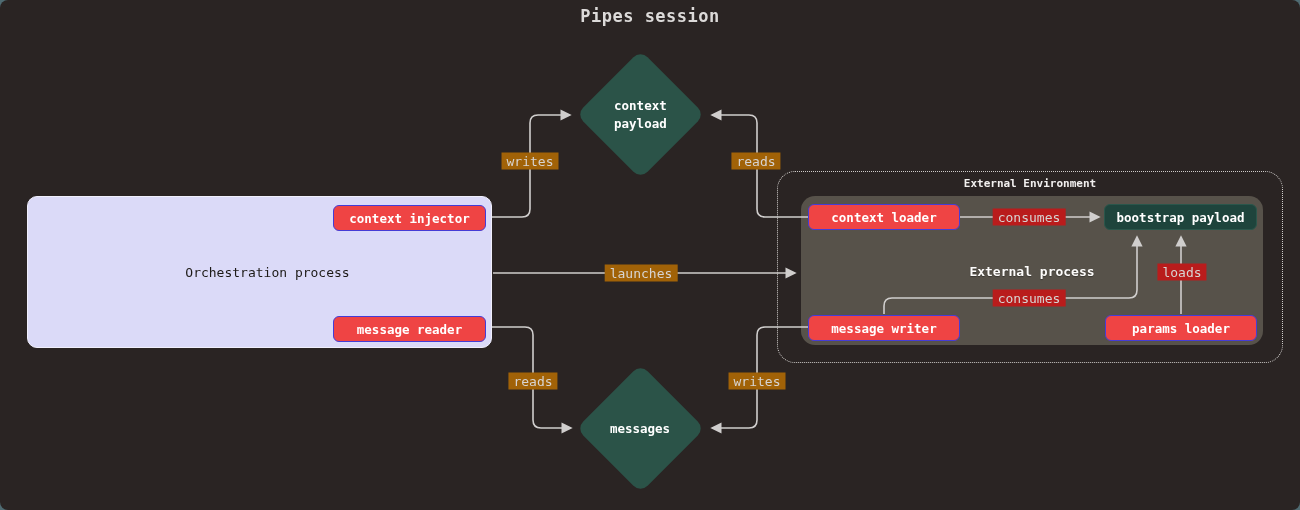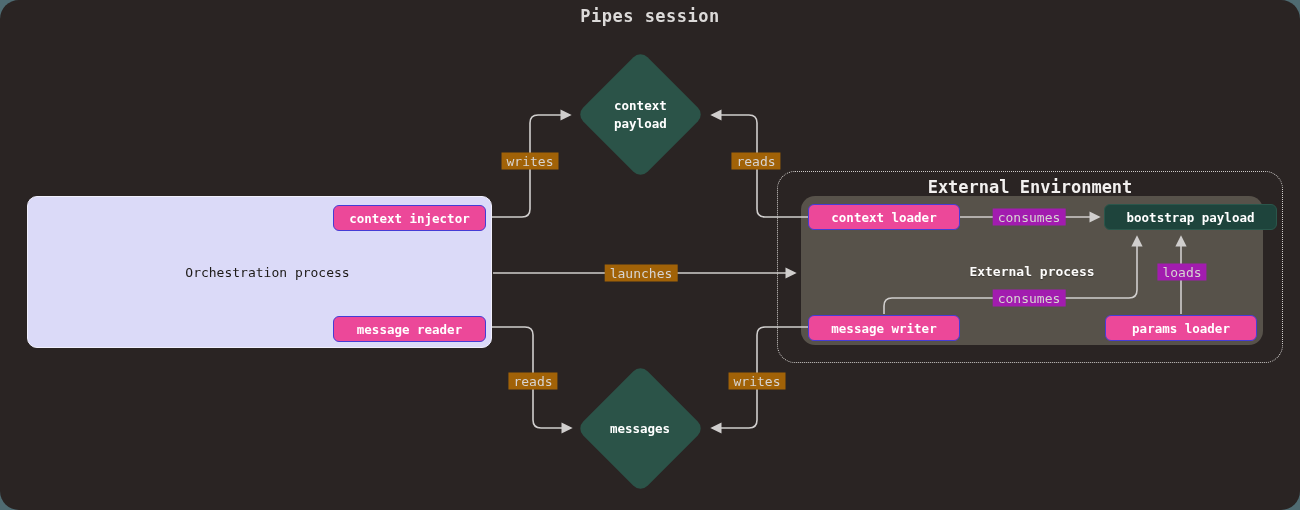--- a/index.html
+++ b/index.html
@@ -4,21 +4,21 @@
 <style>
   html,body{margin:0;padding:0;}
   body{
     width:1300px;height:510px;
     background:#4f6b72;
     font-family:"DejaVu Sans Mono","Liberation Mono",monospace;
     position:relative;overflow:hidden;
   }
   #canvas{
     position:absolute;left:0;top:0;width:1300px;height:510px;
-    background:#2a2423;border-radius:19px;
+    background:#2a2423;border-radius:8px;
   }
   .title{
     position:absolute;left:0;right:0;top:6px;
     text-align:center;font-size:17px;font-weight:bold;color:#dcdad9;
     letter-spacing:0.5px;
   }
   svg.edges{position:absolute;left:0;top:0;z-index:2;pointer-events:none;}
   
   .diamond{
     position:absolute;width:91px;height:91px;background:#2b5348;
@@ -38,45 +38,45 @@
   .orch-label{
     position:absolute;left:0;right:0;top:50%;transform:translateY(-50%);
     text-align:center;color:#1d1a17;font-size:13px;padding-left:16px;
   }
   .ext-env{
     left:777px;top:171px;width:506px;height:192px;
     border:1.5px dotted #cfccca;border-radius:18px;box-sizing:border-box;
   }
   .ext-env-label{
     position:absolute;left:0;right:0;top:5px;text-align:center;
-    color:#f2f0ef;font-weight:bold;font-size:17px;
+    color:#f2f0ef;font-weight:bold;font-size:11px;
   }
   .ext-proc{
     left:801px;top:196px;width:462px;height:149px;
     background:#57524a;border-radius:14px;
   }
   .ext-proc-label{
     position:absolute;left:0;right:0;top:50%;transform:translateY(-50%);
     text-align:center;color:#fdfcfb;font-weight:bold;font-size:13px;
     text-shadow:0 1px 1px rgba(0,0,0,.35);
   }
   .btn{
-    position:absolute;height:26px;border-radius:6px;background:#ec4899;
+    position:absolute;height:26px;border-radius:6px;background:#ef4444;
     border:1px solid #453cd6;box-sizing:border-box;
     display:flex;align-items:center;justify-content:center;
     color:#ffffff;font-weight:bold;font-size:12.5px;z-index:3;
   }
   .btn.green{background:#1e443c;border-color:#2a564b;}
   
   .edge-label{
     position:absolute;transform:translate(-50%,-50%);
     font-size:13px;color:#d7d4d2;padding:1px 5px;white-space:nowrap;z-index:4;
   }
   .edge-label.on-canvas{background:#a16207;}
-  .edge-label.on-gray{background:#a21caf;}
+  .edge-label.on-gray{background:#b91c1c;}
 </style>
 </head>
 <body>
 
 <div id="canvas">
 
   <div class="title">Pipes session</div>
 
   <svg class="edges" width="1300" height="510" viewBox="0 0 1300 510">
     <defs>
@@ -111,21 +111,21 @@
     <div class="btn" style="left:305px;top:119px;width:153px;">message reader</div>
   </div>
 
   <div class="box ext-env">
     <div class="ext-env-label">External Environment</div>
   </div>
 
   <div class="box ext-proc">
     <div class="ext-proc-label">External process</div>
     <div class="btn" style="left:7px;top:8px;width:152px;">context loader</div>
-    <div class="btn green" style="left:303px;top:8px;width:173px;text-align:center;">bootstrap payload</div>
+    <div class="btn green" style="left:303px;top:8px;width:153px;text-align:center;">bootstrap payload</div>
     <div class="btn" style="left:304px;top:119px;width:152px;">params loader</div>
     <div class="btn" style="left:7px;top:119px;width:152px;">message writer</div>
   </div>
 
   <div class="edge-label on-canvas" style="left:530px;top:161px;">writes</div>
   <div class="edge-label on-canvas" style="left:756px;top:161px;">reads</div>
   <div class="edge-label on-canvas" style="left:641px;top:273px;">launches</div>
   <div class="edge-label on-gray" style="left:1029px;top:217px;">consumes</div>
   <div class="edge-label on-gray" style="left:1182px;top:272px;">loads</div>
   <div class="edge-label on-gray" style="left:1029px;top:298px;">consumes</div>

